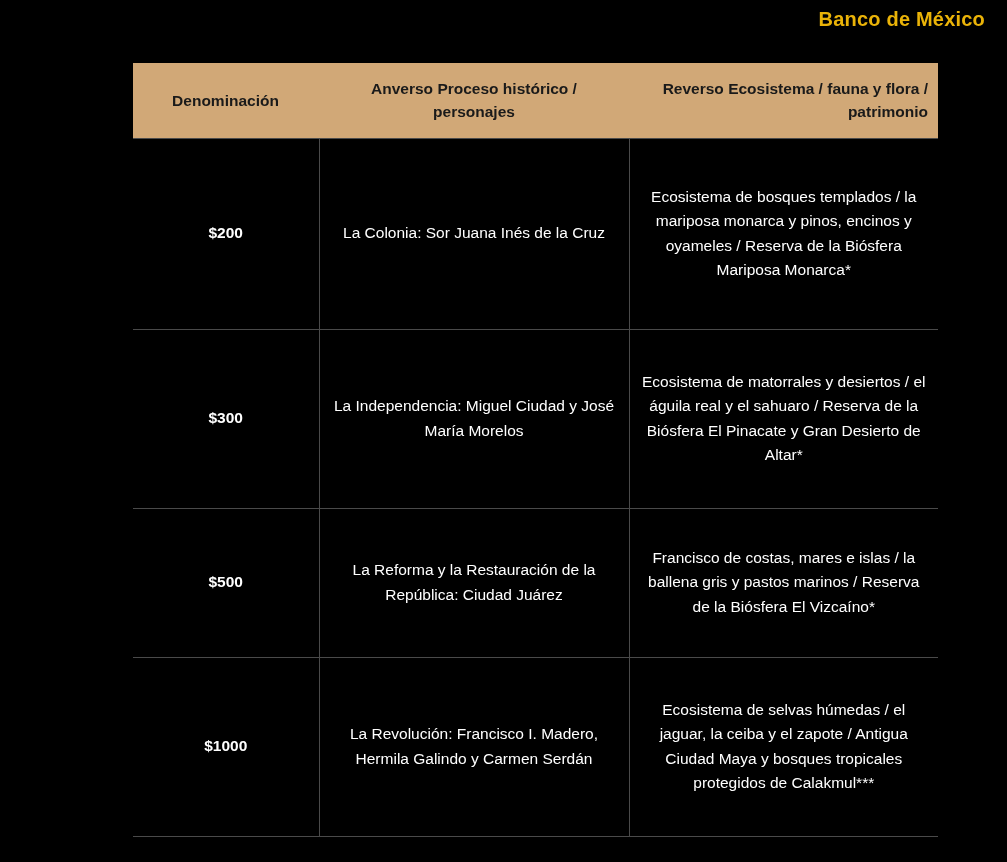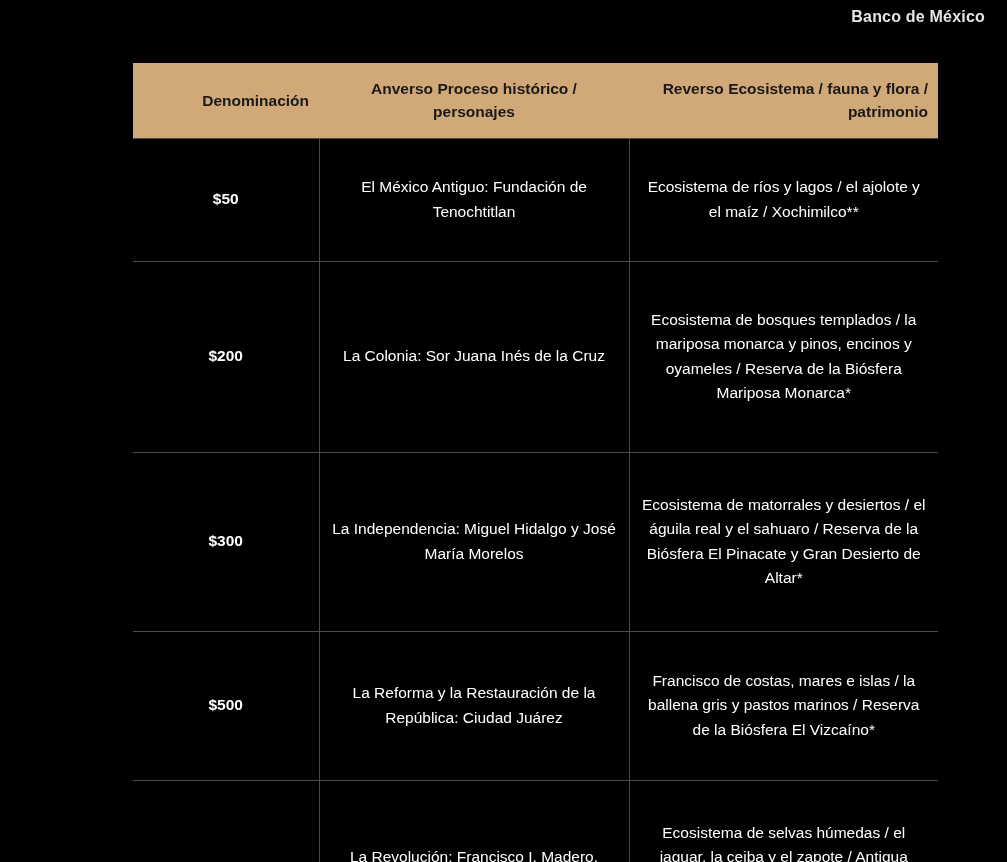--- a/index.html
+++ b/index.html
@@ -12,23 +12,23 @@
     height: 862px;
     font-family: "Liberation Sans", sans-serif;
     color: #ffffff;
     overflow: hidden;
     position: relative;
   }
   .brand {
     position: absolute;
     top: 8px;
     right: 22px;
-    font-size: 16px;
+    font-size: 20px;
     font-weight: bold;
-    color: #e5e5e5;
+    color: #eab308;
     letter-spacing: 0.2px;
   }
   .table-wrap {
     position: absolute;
     left: 133px;
     top: 63px;
     width: 746px;
   }
   table.banknotes {
     border-collapse: collapse;
@@ -40,21 +40,21 @@
     color: #1a1a1a;
     font-size: 15.5px;
     font-weight: bold;
     line-height: 1.5;
     padding: 14px 10px;
     vertical-align: middle;
     border: none;
   }
   table.banknotes th.col-denom {
     width: 167px;
-    text-align: right;
+    text-align: center;
     padding-left: 9px;
   }
   table.banknotes th.col-anverso {
     width: 290px;
     text-align: center;
   }
   table.banknotes th.col-reverso {
     width: 289px;
     text-align: right;
   }
@@ -95,33 +95,28 @@
 <div class="table-wrap">
   <table class="banknotes">
     <thead>
       <tr>
         <th class="col-denom">Denominación</th>
         <th class="col-anverso">Anverso Proceso histórico / personajes</th>
         <th class="col-reverso">Reverso Ecosistema / fauna y flora / patrimonio</th>
       </tr>
     </thead>
     <tbody>
-      <tr class="row-r0">
-        <td class="cell-denom">$50</td>
-        <td class="cell-anverso">El México Antiguo: Fundación de Tenochtitlan</td>
-        <td class="cell-reverso">Ecosistema de ríos y lagos / el ajolote y el maíz / Xochimilco**</td>
-      </tr>
       <tr class="row-r1">
         <td class="cell-denom">$200</td>
         <td class="cell-anverso">La Colonia: Sor Juana Inés de la Cruz</td>
         <td class="cell-reverso">Ecosistema de bosques templados / la mariposa monarca y pinos, encinos y oyameles / Reserva de la Biósfera Mariposa Monarca*</td>
       </tr>
       <tr class="row-r2">
         <td class="cell-denom">$300</td>
-        <td class="cell-anverso">La Independencia: Miguel Hidalgo y José María Morelos</td>
+        <td class="cell-anverso">La Independencia: Miguel Ciudad y José María Morelos</td>
         <td class="cell-reverso">Ecosistema de matorrales y desiertos / el águila real y el sahuaro / Reserva de la Biósfera El Pinacate y Gran Desierto de Altar*</td>
       </tr>
       <tr class="row-r3">
         <td class="cell-denom">$500</td>
         <td class="cell-anverso">La Reforma y la Restauración de la República: Ciudad Juárez</td>
         <td class="cell-reverso">Francisco de costas, mares e islas / la ballena gris y pastos marinos / Reserva de la Biósfera El Vizcaíno*</td>
       </tr>
       <tr class="row-r4">
         <td class="cell-denom">$1000</td>
         <td class="cell-anverso">La Revolución: Francisco I. Madero, Hermila Galindo y Carmen Serdán</td>

